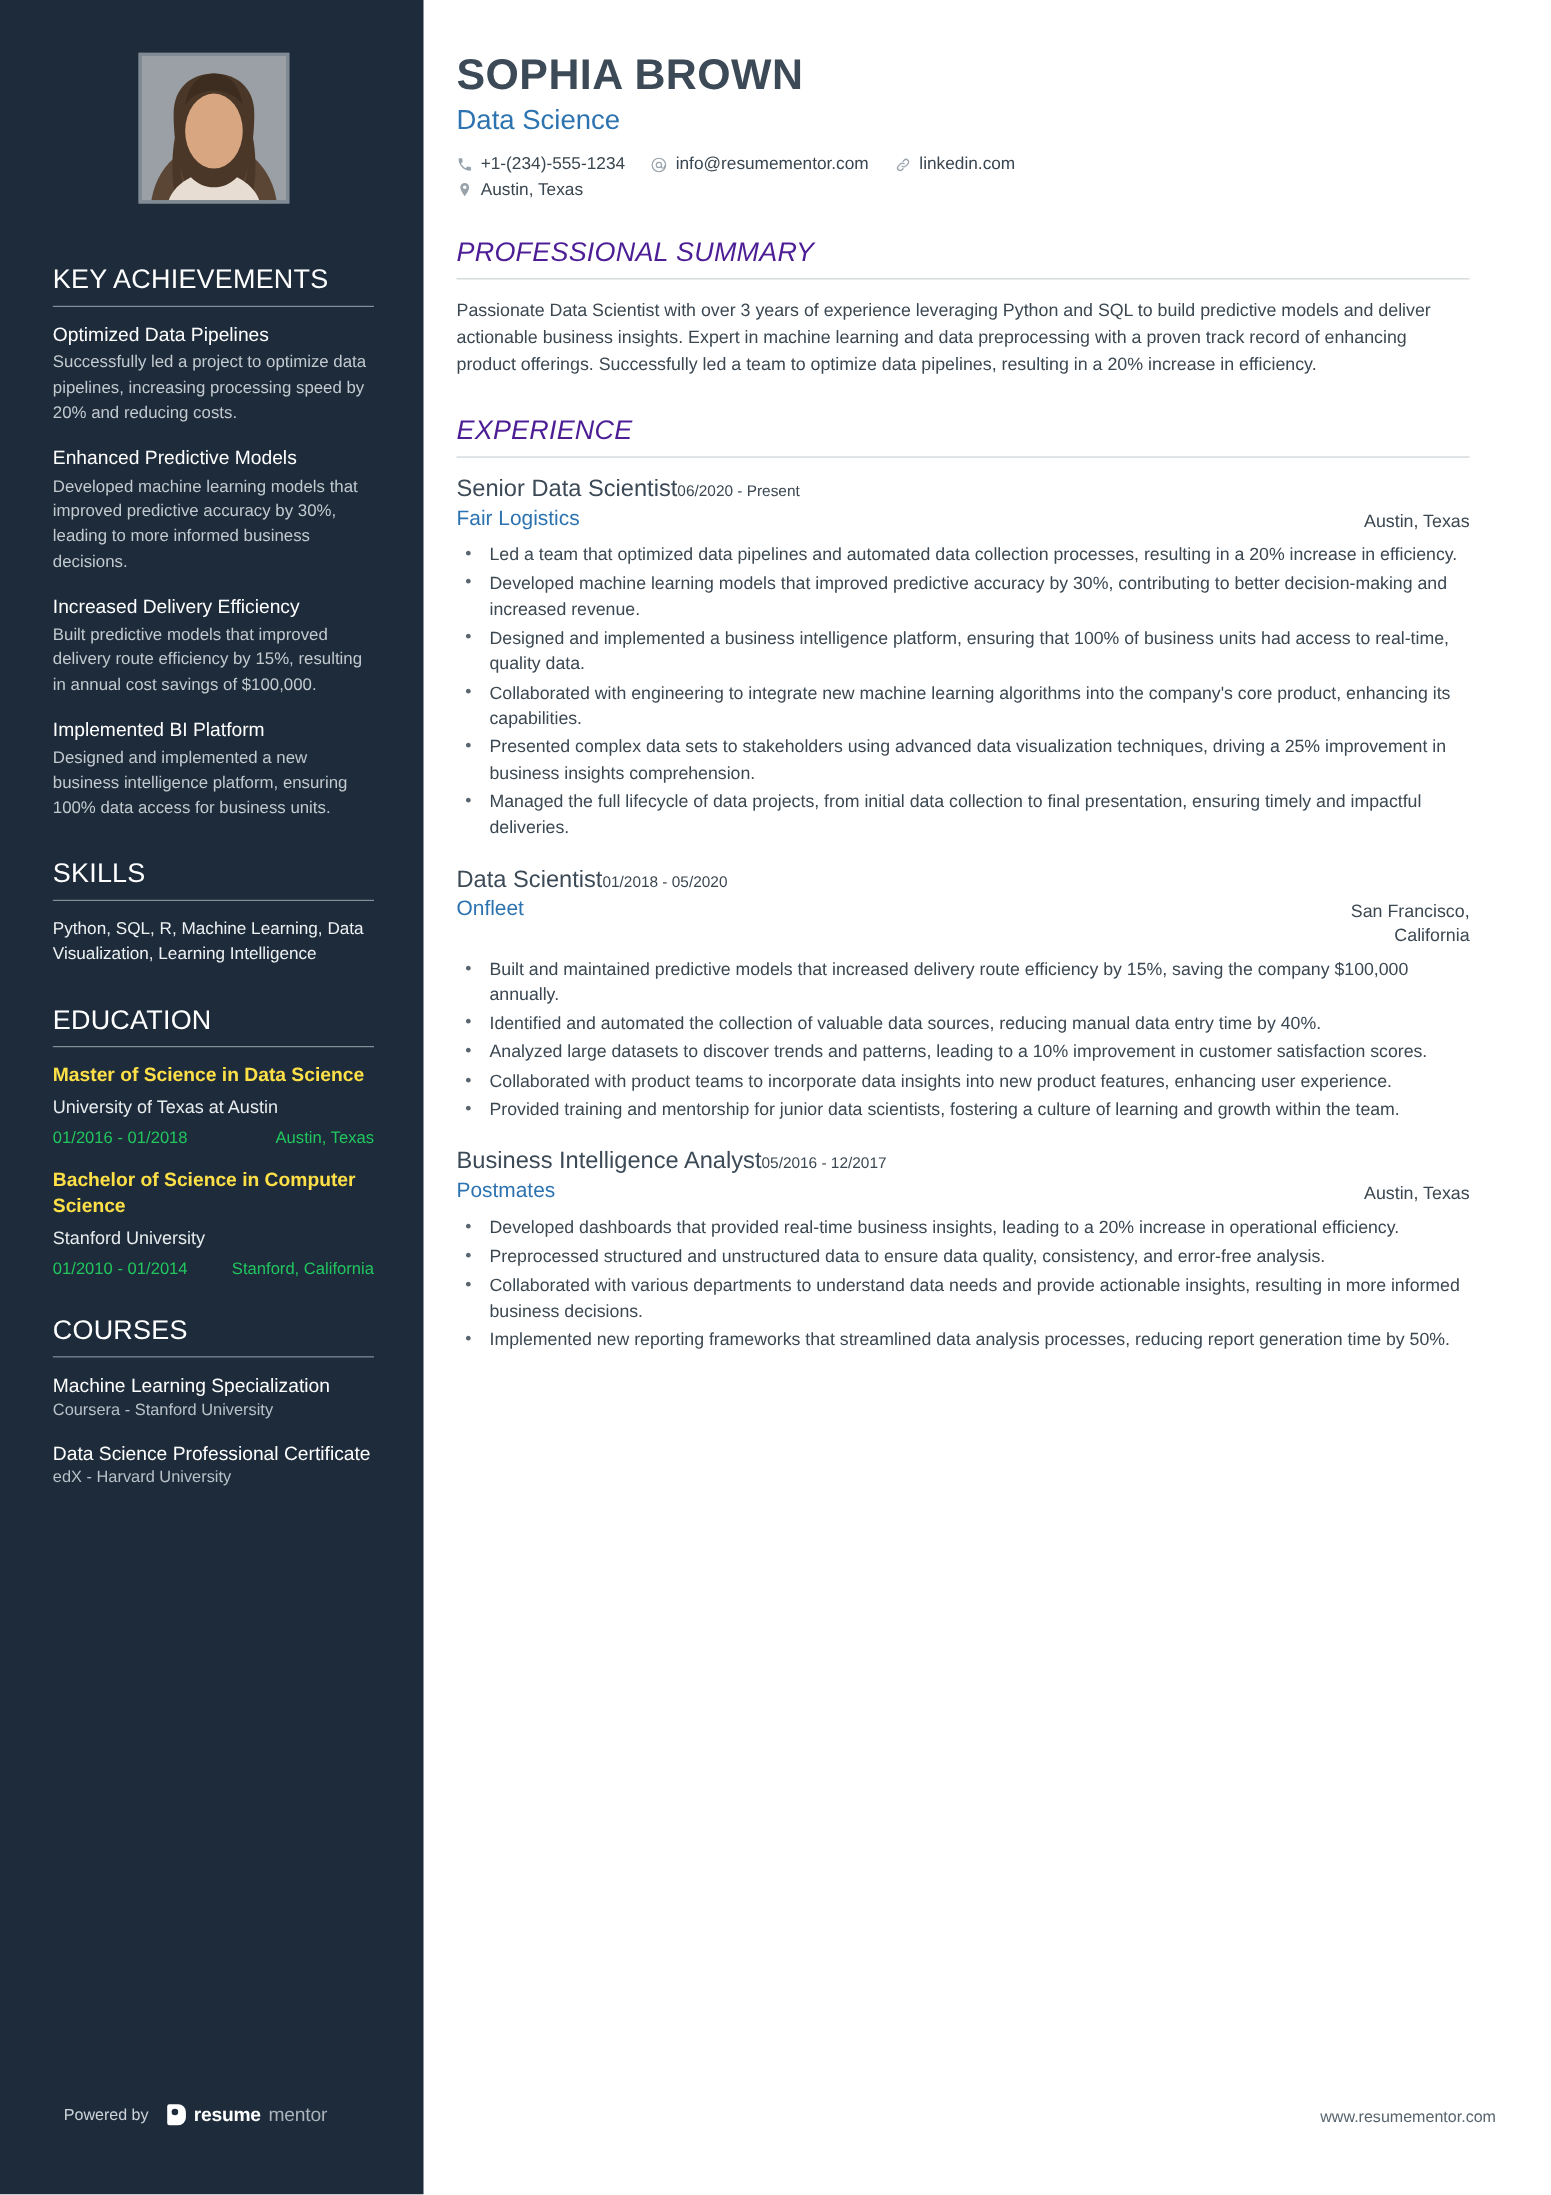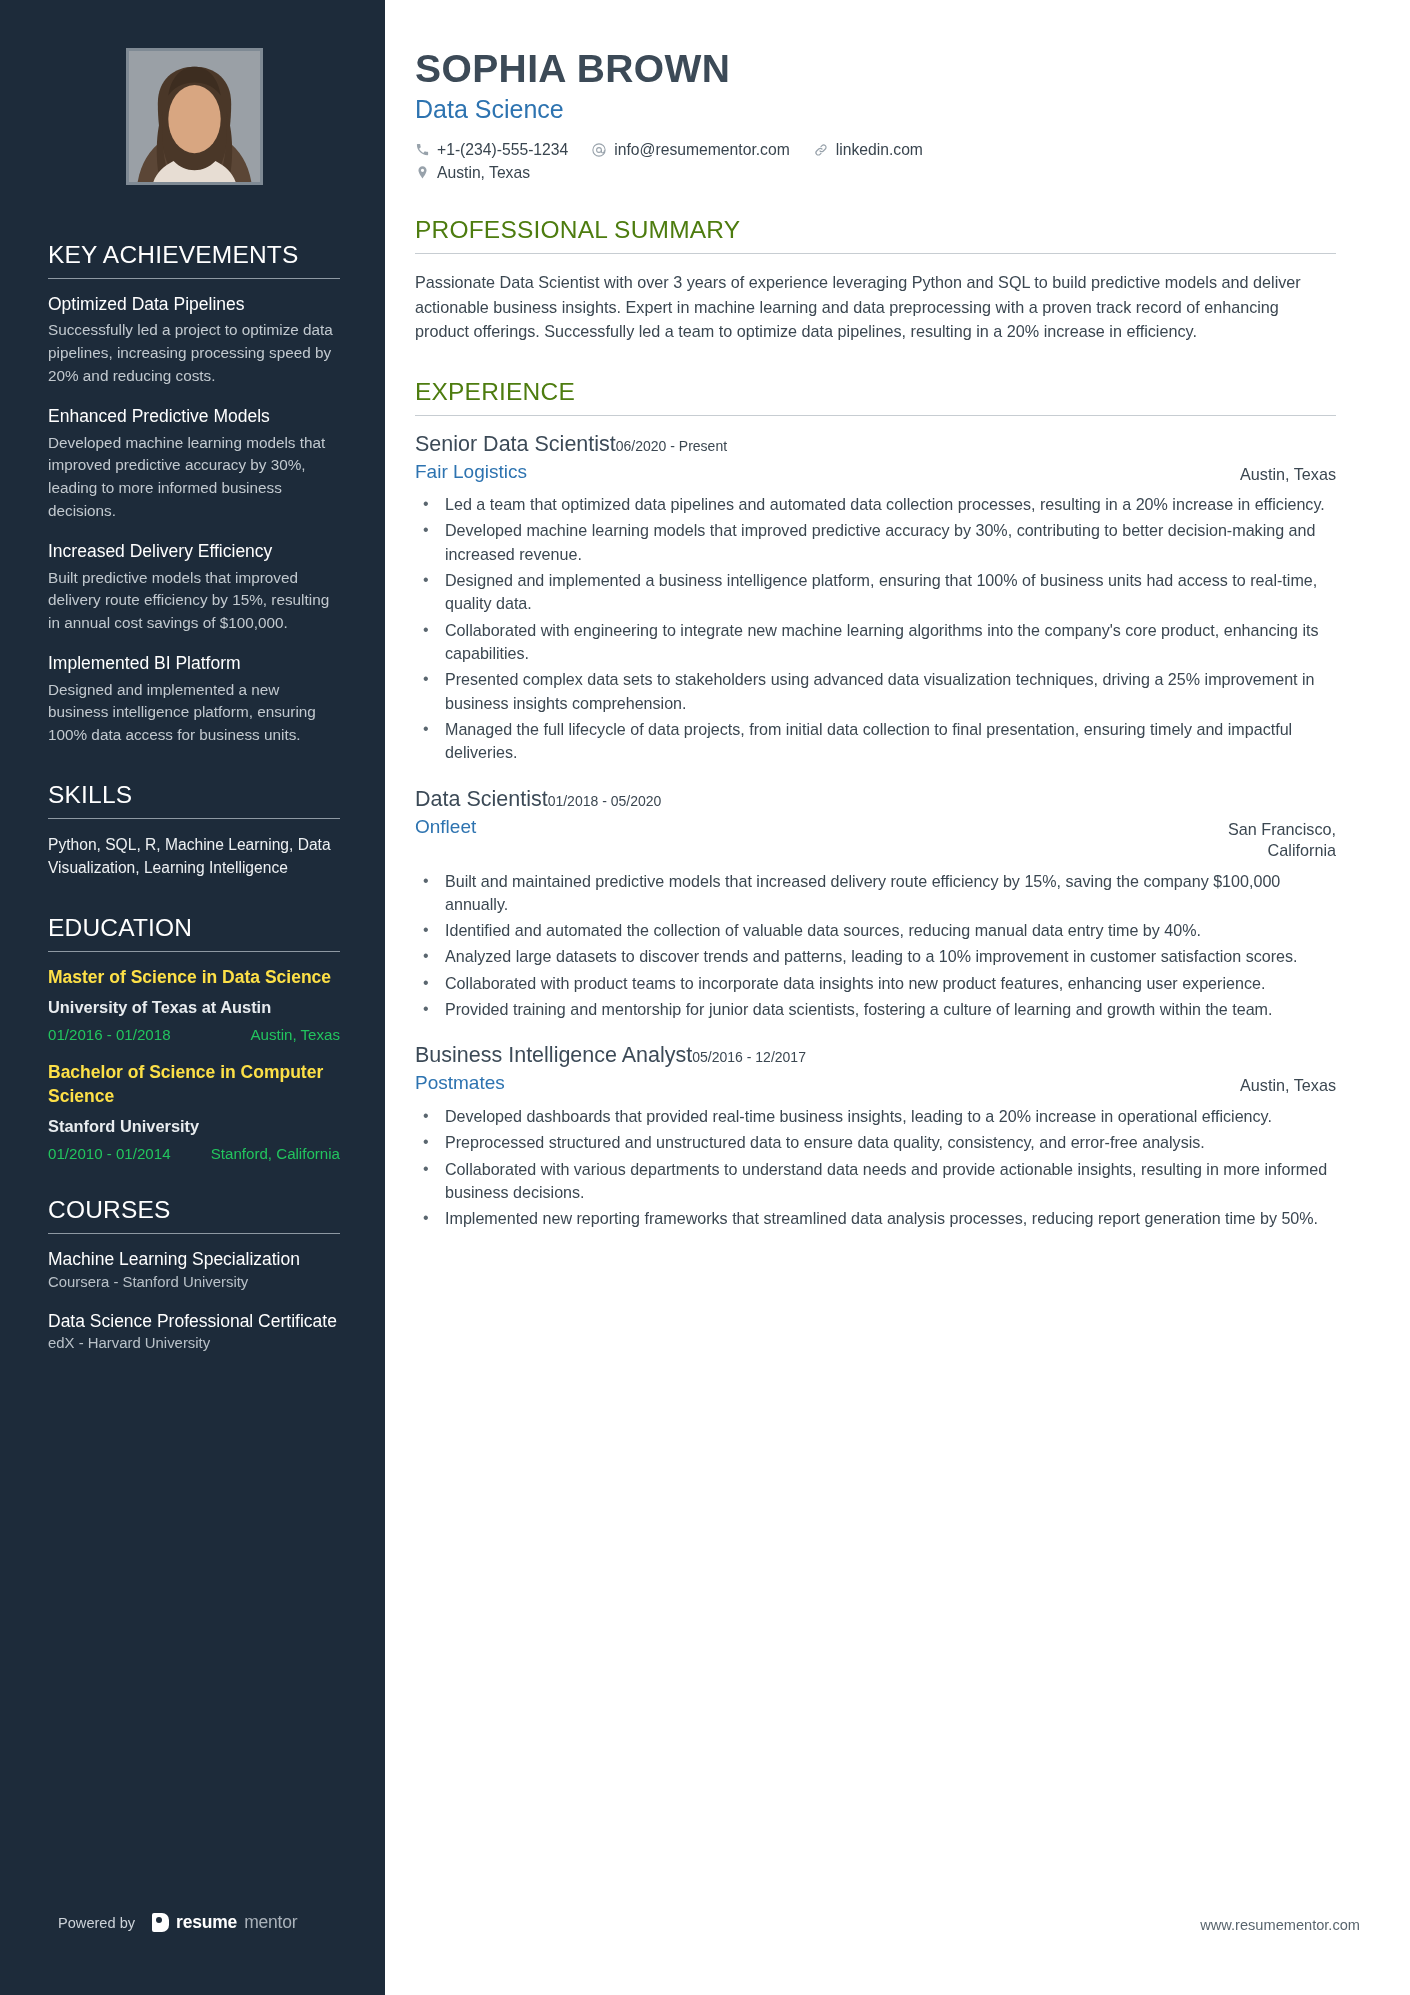--- a/index.html
+++ b/index.html
@@ -48,21 +48,21 @@
   .ach-desc {
     font-size: 15.3px; color: #c2c9cf; line-height: 1.48;
   }
   .skills-text { font-size: 15.6px; color: #eef1f3; line-height: 1.52; }
 
   .edu { margin-bottom: 18px; }
   .edu-deg {
     font-size: 17.5px; font-weight: 700; color: #fde047;
     line-height: 1.33; margin-bottom: 9px;
   }
-  .edu-school { font-size: 16.4px; color: #e8ecef; margin-bottom: 9px; font-weight: bold; }
+  .edu-school { font-size: 16.4px; color: #e8ecef; margin-bottom: 9px; }
   .edu-meta {
     display: flex; justify-content: space-between;
     font-size: 15.1px; color: #22c55e;
   }
 
   .course { margin-bottom: 20px; }
   .course-title {
     font-size: 17.5px; color: #ffffff; line-height: 1.3; margin-bottom: 3px;
   }
   .course-sub { font-size: 14.9px; color: #b9c1c8; }
@@ -93,22 +93,22 @@
   .role {
     font-size: 25px; color: #2d73b0; font-weight: 400;
     margin-top: 4px; margin-bottom: 17px;
   }
   .contacts { font-size: 15.7px; color: #39454f; }
   .crow { display: flex; align-items: center; gap: 7px; margin-bottom: 5px; flex-wrap: wrap; }
   .citem { display: flex; align-items: center; gap: 7px; margin-right: 16px; }
   .cicon { color: #98a2ab; display: inline-flex; align-items: center; }
 
   .sec-h {
-    font-size: 24.5px; color: #4d7c0f; font-weight: 400;
-    margin-top: 34px; padding-bottom: 9px; letter-spacing: .2px;
+    font-size: 24.5px; color: #4c1d95; font-weight: 400;
+    margin-top: 34px; padding-bottom: 9px; letter-spacing: .2px; font-style: italic;
   }
   .sec-rule { height: 1px; background: #c7cdd2; margin-bottom: 16px; }
 
   .summary { font-size: 16.2px; color: #3b4751; line-height: 1.52; }
   .job-row1 { display: flex; justify-content: flex-start; align-items: flex-start; }
   .job-title { font-size: 21.5px; color: #3c4a57; font-weight: 400; }
   .job-date { font-size: 14px; color: #3b4751; padding-top: 6px; white-space: nowrap; }
   .job-row2 { display: flex; justify-content: space-between; align-items: flex-start; margin-top: 4px; }
   .job-co { font-size: 19px; color: #2d73b0; }
   .job-loc { font-size: 16.2px; color: #3b4751; text-align: right; padding-top: 3px; line-height: 1.32; }

